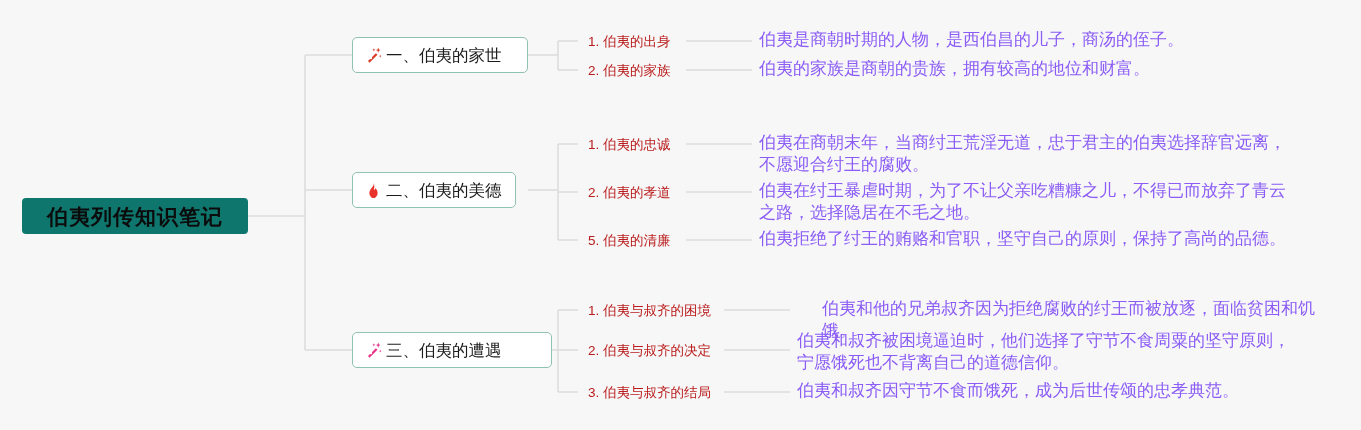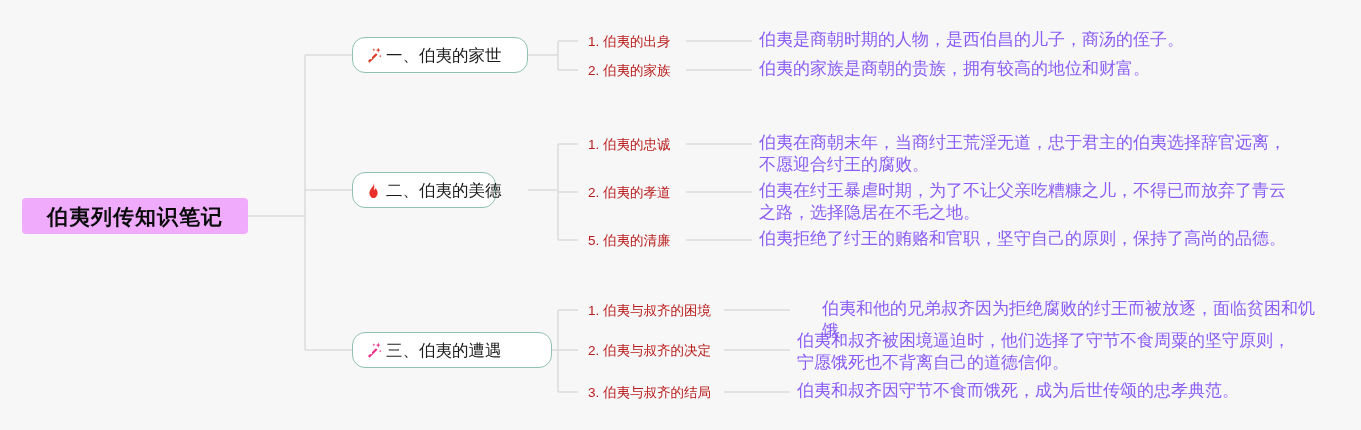--- a/index.html
+++ b/index.html
@@ -31,21 +31,21 @@
     pointer-events: none;
   }
 
   
   .root-node {
     position: absolute;
     left: 22px;
     top: 198px;
     width: 226px;
     height: 36px;
-    background: #f0abfc;
+    background: #0f766e;
     border-radius: 4px;
     display: flex;
     align-items: center;
     justify-content: center;
     box-sizing: border-box;
   }
   .root-node .root-label {
     font-size: 21px;
     font-weight: bold;
     color: #0b0b0b;
@@ -53,21 +53,21 @@
     white-space: nowrap;
     line-height: 1;
   }
 
   
   .branch-node {
     position: absolute;
     height: 36px;
     background: #ffffff;
     border: 1.6px solid #8fc2b0;
-    border-radius: 13px;
+    border-radius: 5px;
     display: flex;
     align-items: center;
     padding: 0 14px 0 11px;
     box-sizing: border-box;
     white-space: nowrap;
   }
   .branch-node .branch-label {
     font-size: 16.5px;
     color: #1b1b1b;
     line-height: 1;
@@ -77,21 +77,21 @@
     width: 19px;
     height: 19px;
     display: inline-flex;
     align-items: center;
     justify-content: center;
     flex: 0 0 auto;
   }
   .branch-icon svg { display: block; }
 
   #branch-1 { left: 352px; top: 37px;  width: 176px; }
-  #branch-2 { left: 352px; top: 172px; width: 144px; }
+  #branch-2 { left: 352px; top: 172px; width: 164px; }
   #branch-3 { left: 352px; top: 332px; width: 200px; }
 
   
   .sub-item {
     position: absolute;
     font-size: 13.5px;
     color: #b91c1c;
     white-space: nowrap;
     line-height: 1;
   }

